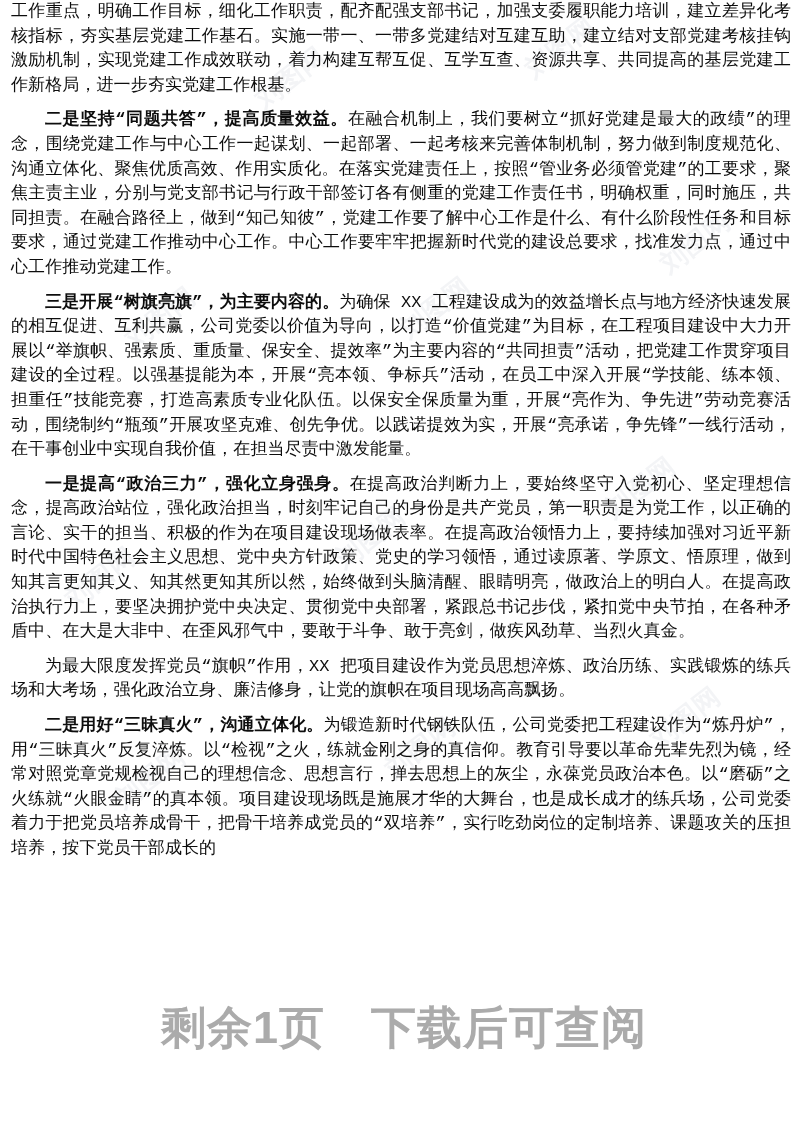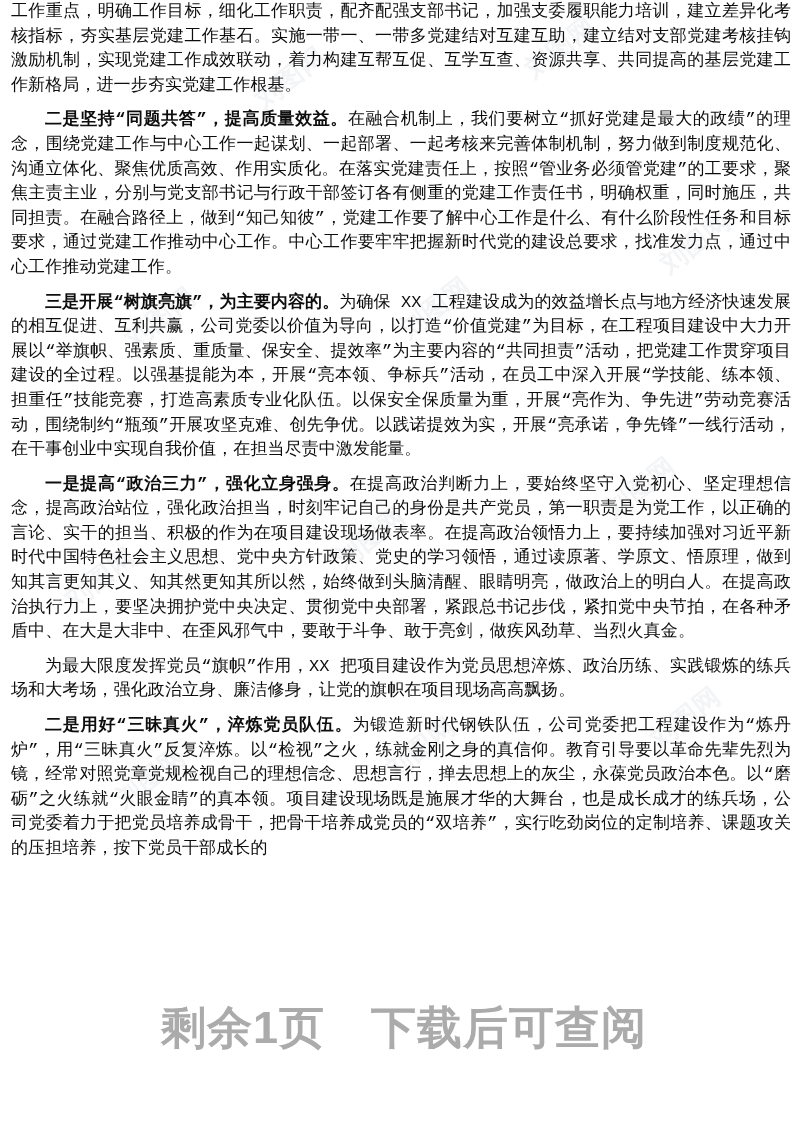--- a/index.html
+++ b/index.html
@@ -135,21 +135,21 @@
 
     <p class="para indent gap">
       <span class="lead">一是提高“政治三力”，强化立身强身。</span><span>在提高政治判断力上，要始终坚守入党初心、坚定理想信念，提高政治站位，强化政治担当，时刻牢记自己的身份是共产党员，第一职责是为党工作，以正确的言论、实干的担当、积极的作为在项目建设现场做表率。在提高政治领悟力上，要持续加强对习近平新时代中国特色社会主义思想、党中央方针政策、党史的学习领悟，通过读原著、学原文、悟原理，做到知其言更知其义、知其然更知其所以然，始终做到头脑清醒、眼睛明亮，做政治上的明白人。在提高政治执行力上，要坚决拥护党中央决定、贯彻党中央部署，紧跟总书记步伐，紧扣党中央节拍，在各种矛盾中、在大是大非中、在歪风邪气中，要敢于斗争、敢于亮剑，做疾风劲草、当烈火真金。</span>
     </p>
 
     <p class="para indent gap">
       <span>为最大限度发挥党员“旗帜”作用，XX 把项目建设作为党员思想淬炼、政治历练、实践锻炼的练兵场和大考场，强化政治立身、廉洁修身，让党的旗帜在项目现场高高飘扬。</span>
     </p>
 
     <p class="para indent gap">
-      <span class="lead">二是用好“三昧真火”，淬炼党员队伍。</span><span>为锻造新时代钢铁队伍，公司党委把工程建设作为“炼丹炉”，用“三昧真火”反复淬炼。以“检视”之火，练就金刚之身的真信仰。教育引导要以革命先辈先烈为镜，经常对照党章党规检视自己的理想信念、思想言行，掸去思想上的灰尘，永葆党员政治本色。以“磨砺”之火练就“火眼金睛”的真本领。项目建设现场既是施展才华的大舞台，也是成长成才的练兵场，公司党委着力于把党员培养成骨干，把骨干培养成党员的“双培养”，实行吃劲岗位的定制培养、课题攻关的压担培养，按下党员干部成长的</span>
+      <span class="lead">二是用好“三昧真火”，沟通立体化。</span><span>为锻造新时代钢铁队伍，公司党委把工程建设作为“炼丹炉”，用“三昧真火”反复淬炼。以“检视”之火，练就金刚之身的真信仰。教育引导要以革命先辈先烈为镜，经常对照党章党规检视自己的理想信念、思想言行，掸去思想上的灰尘，永葆党员政治本色。以“磨砺”之火练就“火眼金睛”的真本领。项目建设现场既是施展才华的大舞台，也是成长成才的练兵场，公司党委着力于把党员培养成骨干，把骨干培养成党员的“双培养”，实行吃劲岗位的定制培养、课题攻关的压担培养，按下党员干部成长的</span>
     </p>
 
   </div>
 
   <div class="footer-notice">
     <span class="notice-text">剩余1页　下载后可查阅</span>
   </div>
 
 </div>
 

